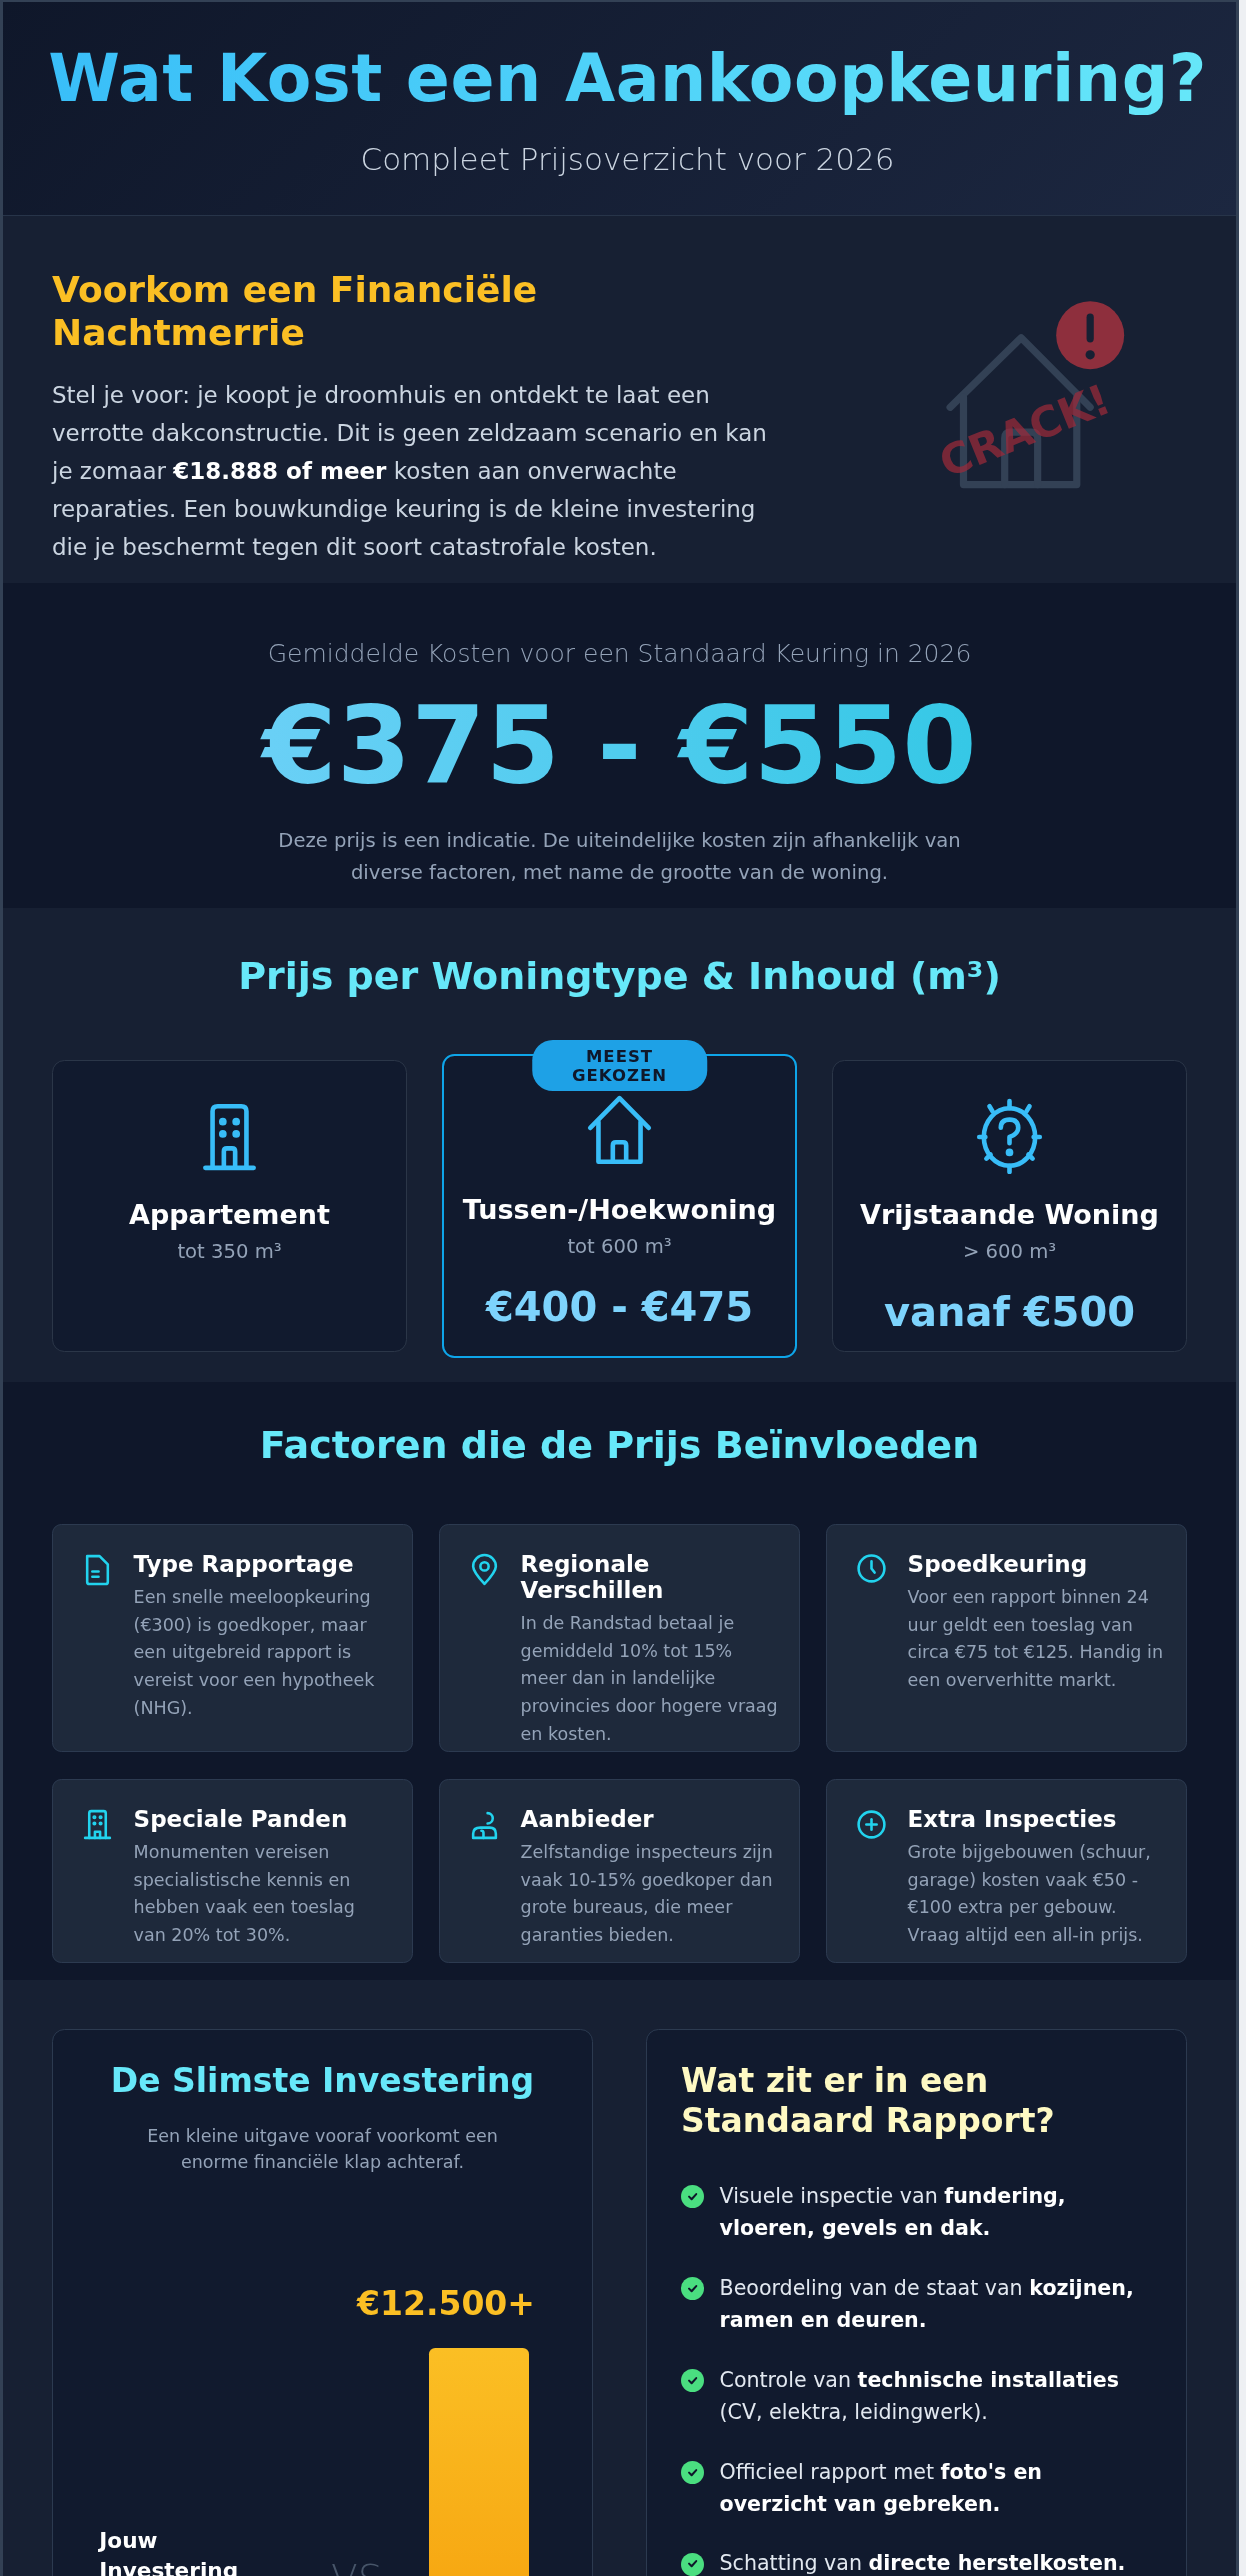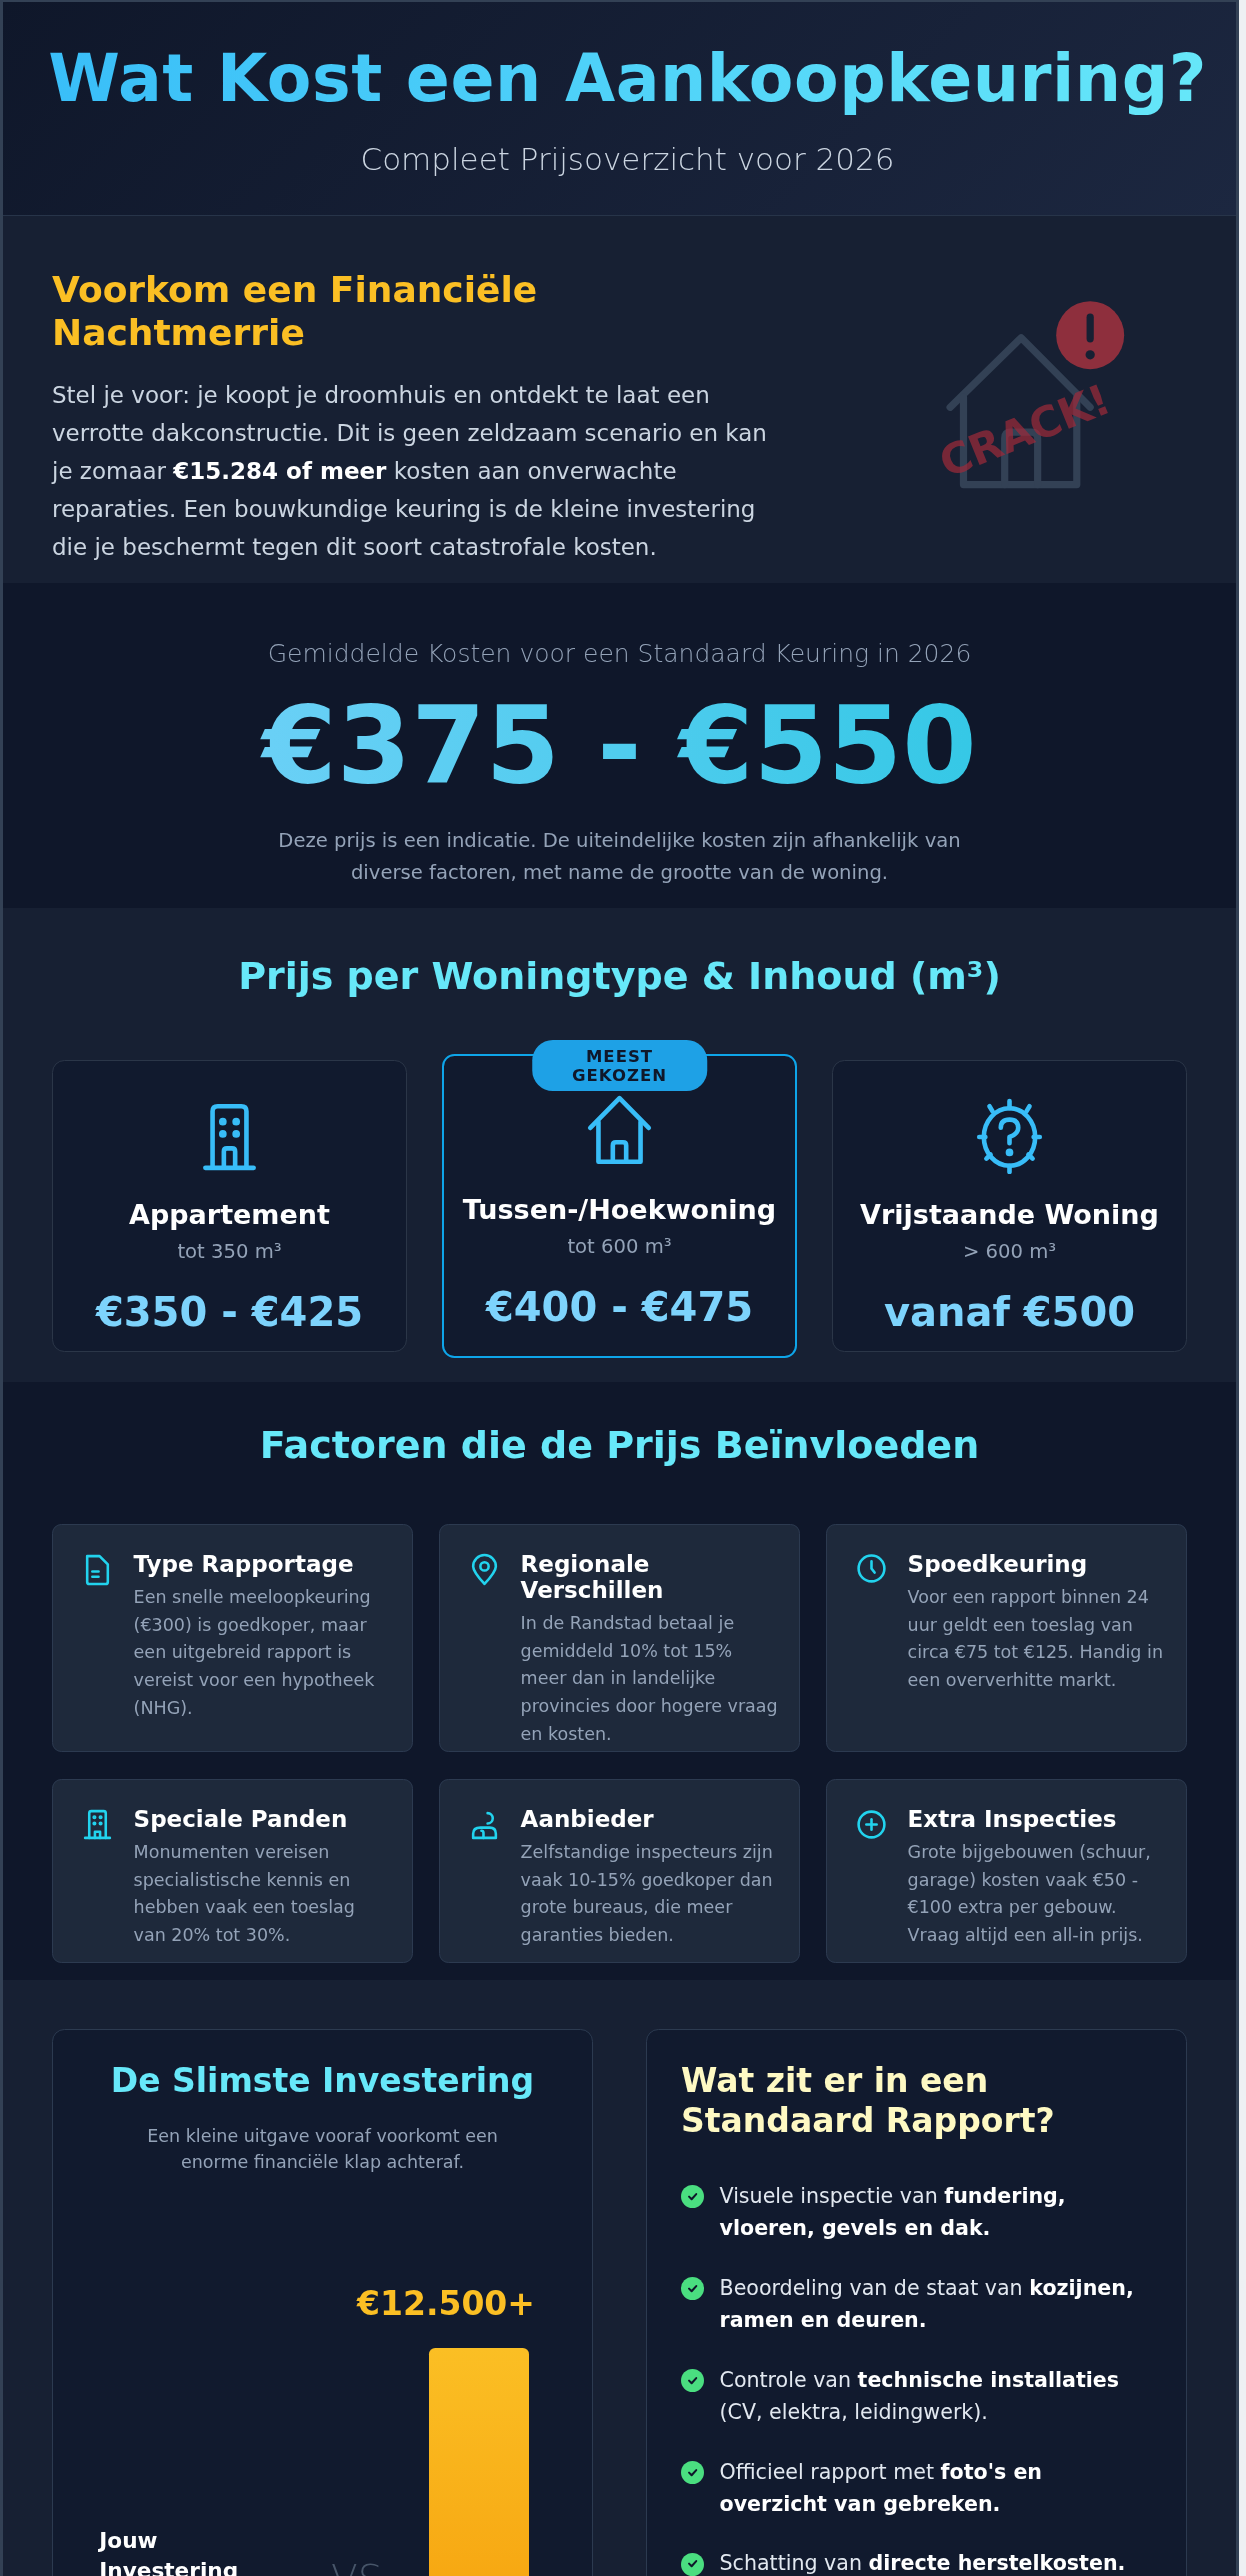--- a/index.html
+++ b/index.html
@@ -110,21 +110,21 @@
 
   <header class="hero">
     <h1>Wat Kost een Aankoopkeuring?</h1>
     <div class="subtitle">Compleet Prijsoverzicht voor 2026</div>
   </header>
 
   <section class="intro">
     <div class="text">
       <h2>Voorkom een Financiële Nachtmerrie</h2>
       <p>
-        <span>Stel je voor: je koopt je droomhuis en ontdekt te laat een verrotte dakconstructie. Dit is geen zeldzaam scenario en kan je zomaar </span><b>€15.284 of meer</b><span> kosten aan onverwachte reparaties. Een bouwkundige keuring is de kleine investering die je beschermt tegen dit soort catastrofale kosten.</span>
+        <span>Stel je voor: je koopt je droomhuis en ontdekt te laat een verrotte dakconstructie. Dit is geen zeldzaam scenario en kan je zomaar </span><b>€18.888 of meer</b><span> kosten aan onverwachte reparaties. Een bouwkundige keuring is de kleine investering die je beschermt tegen dit soort catastrofale kosten.</span>
       </p>
     </div>
     <div class="art">
       <svg width="309" height="258" viewBox="0 0 600 500">
         <g fill="none" stroke="#334155" stroke-width="14" stroke-linecap="round" stroke-linejoin="round">
           <path d="M140 270 L278 135 L412 270"></path>
           <path d="M166 250 L166 420 L386 420 L386 250"></path>
           <path d="M246 420 L246 330 Q246 318 258 318 L298 318 Q310 318 310 330 L310 420"></path>
         </g>
         <circle cx="412" cy="130" r="66" fill="#a3323f" opacity="0.85"></circle>
@@ -151,21 +151,20 @@
             <path d="M28 138 H122"></path>
             <path d="M64 136 V106 Q64 100 70 100 H80 Q86 100 86 106 V136"></path>
             <circle cx="62" cy="48" r="3" fill="#38bdf8"></circle>
               <circle cx="88" cy="48" r="3" fill="#38bdf8"></circle>
             <circle cx="62" cy="72" r="3" fill="#38bdf8"></circle>
               <circle cx="88" cy="72" r="3" fill="#38bdf8"></circle>
           </svg>
         </div>
         <div class="t">Appartement</div>
         <div class="s">tot 350 m³</div>
-        <div class="p">€350 - €425</div>
       </div>
 
       <div class="type-card featured">
         <div class="badge">MEEST GEKOZEN</div>
         <div class="ic">
           <svg viewBox="0 0 150 150" width="77" height="77" fill="none" stroke="#38bdf8" stroke-width="9" stroke-linecap="round" stroke-linejoin="round">
             <path d="M18 70 L75 12 L132 70"></path>
             <path d="M34 58 V136 H116 V58"></path>
             <path d="M62 136 V104 Q62 98 68 98 H82 Q88 98 88 104 V136"></path>
           </svg>

